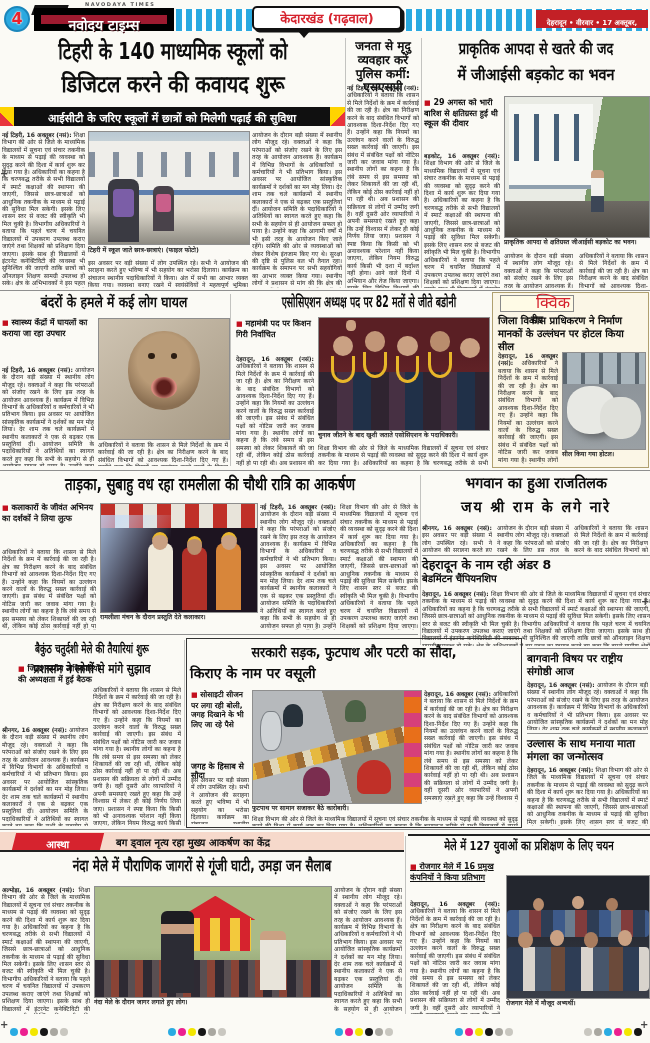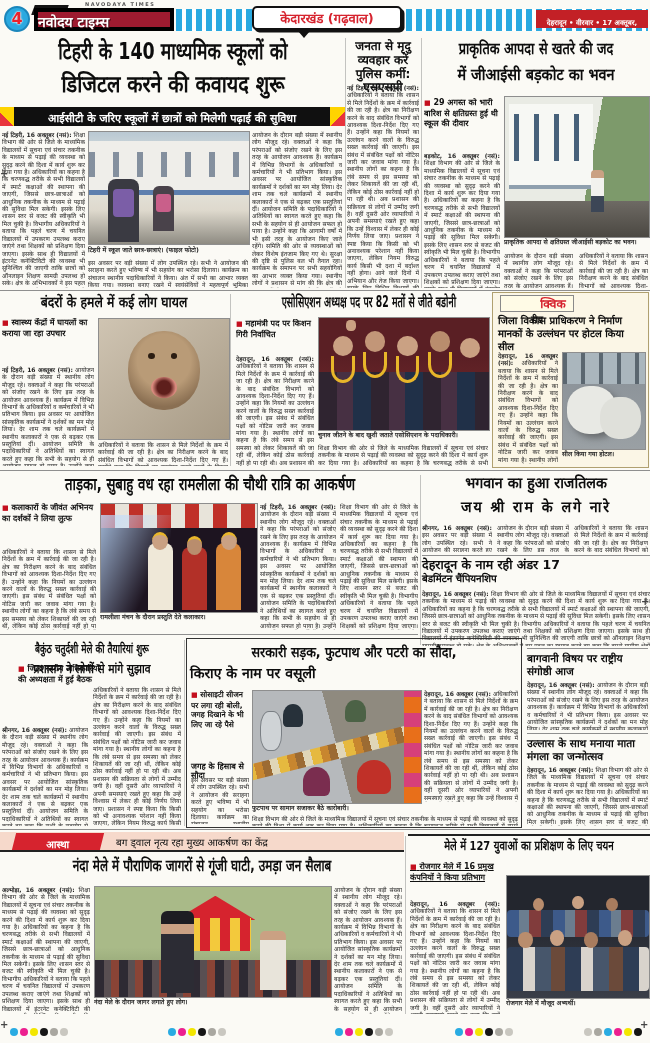--- a/index.html
+++ b/index.html
@@ -25,21 +25,21 @@
 
 <div class="abs" style="left:85px;top:1px;font-size:5px;letter-spacing:1.5px;color:#555;font-weight:bold;">NAVODAYA TIMES</div>
 
 <div class="abs" style="left:176px;top:9px;width:472px;height:22px;background:repeating-linear-gradient(90deg,#2aa9e0 0 6px,#ffffff 6px 10px);"></div>
 
 <div class="abs" style="left:4px;top:6px;width:26px;height:26px;border-radius:50%;background:#2aa9e0;border:2px solid #1b86bb;box-sizing:border-box;text-align:center;">
   <span style="font-size:16px;font-weight:bold;color:#e8222c;line-height:22px;text-shadow:0 0 2px #fff,0 0 2px #fff;">4</span>
 </div>
 
 <div class="abs" style="left:33px;top:5px;width:34px;height:10px;background:#141414;transform:skewX(-20deg);"></div>
-<div class="abs" style="left:34px;top:8px;width:140px;height:23px;background:#9e1b30;border:4px solid #000000;box-sizing:border-box;text-align:left;">
+<div class="abs" style="left:34px;top:8px;width:140px;height:23px;background:#9e1b30;border:7px solid #000000;box-sizing:border-box;text-align:center;">
   <span style="font-size:14px;font-weight:bold;color:#ffffff;line-height:21px;text-shadow:1px 1px 0 #3c0810;">नवोदय टाइम्स</span>
 </div>
 
 <div class="abs" style="left:252px;top:6px;width:150px;height:24px;background:#ffffff;border:2.5px solid #111;border-radius:5px;box-shadow:2.5px 2.5px 0 #111;box-sizing:border-box;text-align:center;">
   <span style="font-size:13px;font-weight:bold;color:#d6232e;line-height:19px;">केदारखंड (गढ़वाल)</span>
 </div>
 <div class="abs" style="left:298px;top:31px;width:0;height:0;border-left:6px solid transparent;border-right:6px solid transparent;border-top:7px solid #111;"></div>
 
 <div class="abs" style="left:536px;top:10px;width:112px;height:18px;background:#c32026;text-align:center;">
   <span style="font-size:7px;font-weight:bold;color:#fff;line-height:18px;">देहरादून • वीरवार • 17 अक्तूबर, 2024</span>
@@ -156,21 +156,21 @@
 <div class="abs bt" style="left:236px;top:355px;width:78px;height:111px;">
   <span class="dl">देहरादून, 16 अक्तूबर (नसं):</span>
   <span>अधिकारियों ने बताया कि शासन से मिले निर्देशों के क्रम में कार्रवाई की जा रही है। क्षेत्र का निरीक्षण करने के बाद संबंधित विभागों को आवश्यक दिशा-निर्देश दिए गए हैं। उन्होंने कहा कि नियमों का उल्लंघन करने वालों के विरुद्ध सख्त कार्रवाई की जाएगी। इस संबंध में संबंधित पक्षों को नोटिस जारी कर जवाब मांगा गया है। स्थानीय लोगों का कहना है कि लंबे समय से इस समस्या को लेकर शिकायतें की जा रही थीं, लेकिन कोई ठोस कार्रवाई नहीं हो पा रही थी। अब प्रशासन की सक्रियता से लोगों में उम्मीद जगी है। वहीं दूसरी ओर व्यापारियों ने अपनी समस्याएं रखते हुए कहा कि उन्हें विश्वास में लेकर ही कोई निर्णय लिया जाए। प्रशासन ने स्पष्ट किया कि किसी को भी अनावश्यक परेशान नहीं किया जाएगा, लेकिन नियम विरुद्ध कार्य किसी भी दशा में बर्दाश्त नहीं होगा। आने वाले दिनों में अभियान और तेज किया जाएगा। इसके लिए विभिन्न विभागों की संयुक्त टीमें गठित की गई हैं, जो क्षेत्रवार कार्रवाई सुनिश्चित करेंगी। कार्रवाई की रिपोर्ट शासन को भी भेजी जाएगी। लोगों ने प्रशासन के इस कदम का स्वागत किया है।</span>
 </div>
 <div class="abs bt" style="left:318px;top:444px;width:170px;height:22px;">
   <span>शिक्षा विभाग की ओर से जिले के माध्यमिक विद्यालयों में सूचना एवं संचार तकनीक के माध्यम से पढ़ाई की व्यवस्था को सुदृढ़ करने की दिशा में कार्य शुरू कर दिया गया है। अधिकारियों का कहना है कि चरणबद्ध तरीके से सभी विद्यालयों में स्मार्ट कक्षाओं की स्थापना की जाएगी, जिससे छात्र-छात्राओं को आधुनिक तकनीक के माध्यम से पढ़ाई की सुविधा मिल सकेगी। इसके लिए शासन स्तर से बजट की स्वीकृति भी मिल चुकी है। विभागीय अधिकारियों ने बताया कि पहले चरण में चयनित विद्यालयों में उपकरण उपलब्ध कराए जाएंगे तथा शिक्षकों को प्रशिक्षण दिया जाएगा। इसके साथ ही विद्यालयों में इंटरनेट कनेक्टिविटी की व्यवस्था भी सुनिश्चित की जाएगी ताकि छात्रों को ऑनलाइन शिक्षण सामग्री उपलब्ध हो सके। क्षेत्र के अभिभावकों ने इस पहल का स्वागत करते हुए कहा कि इससे ग्रामीण क्षेत्रों के बच्चों को लाभ मिलेगा। विद्यालय प्रबंधन समितियों की बैठकों में भी इस विषय पर चर्चा की गई है। अधिकारियों ने कहा कि समय-समय पर निरीक्षण कर व्यवस्थाओं का जायजा लिया जाएगा और जो भी कमियां सामने आएंगी उन्हें शीघ्र दूर किया जाएगा। इस दौरान विद्यालय परिसर की व्यवस्थाओं का भी जायजा लिया गया।</span>
 </div>
 
 <div class="abs" style="left:492px;top:292px;width:157px;height:176px;background:#fbf6e6;border:1px solid #b0a070;box-sizing:border-box;"></div>
 <div class="abs" style="left:500px;top:295px;width:72px;height:15px;background:#fffbe6;border:1px solid #8a8a8a;text-align:center;line-height:13px;">
-  <span style="font-size:12px;font-weight:bold;color:#d6232e;margin-left:32px;">क्विक</span><span style="font-size:10px;font-weight:bold;color:#111;"> रीड</span>
+  <span style="font-size:16px;font-weight:normal;color:#d6232e;margin-left:32px;">क्विक</span><span style="font-size:10px;font-weight:bold;color:#111;"> रीड</span>
 </div>
 <div class="abs hl" style="left:498px;top:314px;width:145px;font-size:10px;line-height:13px;">जिला विकास प्राधिकरण ने निर्माण मानकों के उल्लंघन पर होटल किया सील</div>
 <div class="abs bt" style="left:498px;top:352px;width:60px;height:112px;">
   <span class="dl">देहरादून, 16 अक्तूबर (नसं):</span>
   <span>अधिकारियों ने बताया कि शासन से मिले निर्देशों के क्रम में कार्रवाई की जा रही है। क्षेत्र का निरीक्षण करने के बाद संबंधित विभागों को आवश्यक दिशा-निर्देश दिए गए हैं। उन्होंने कहा कि नियमों का उल्लंघन करने वालों के विरुद्ध सख्त कार्रवाई की जाएगी। इस संबंध में संबंधित पक्षों को नोटिस जारी कर जवाब मांगा गया है। स्थानीय लोगों का कहना है कि लंबे समय से इस समस्या को लेकर शिकायतें की जा रही थीं, लेकिन कोई ठोस कार्रवाई नहीं हो पा रही थी। अब प्रशासन की सक्रियता से लोगों में उम्मीद जगी है। वहीं दूसरी ओर व्यापारियों ने अपनी समस्याएं रखते हुए कहा कि उन्हें विश्वास में लेकर ही कोई निर्णय लिया जाए। प्रशासन ने स्पष्ट किया कि किसी को भी अनावश्यक परेशान नहीं किया जाएगा, लेकिन नियम विरुद्ध कार्य किसी भी दशा में बर्दाश्त नहीं होगा। आने वाले दिनों में अभियान और तेज किया जाएगा। इसके लिए विभिन्न विभागों की संयुक्त टीमें गठित की गई हैं, जो क्षेत्रवार कार्रवाई सुनिश्चित करेंगी। कार्रवाई की रिपोर्ट शासन को भी भेजी जाएगी। लोगों ने प्रशासन के इस कदम का स्वागत किया है।</span>
 </div>
 <div class="photo" style="left:562px;top:352px;width:82px;height:96px;background:linear-gradient(180deg,#8d949a 0 30%,#9aa0a4 100%);">
   <div class="ph-el" style="left:0;top:0;width:100%;height:32%;background:repeating-linear-gradient(90deg,#5b6770 0 4px,#aab6bd 4px 18px);"></div>
   <div class="ph-el" style="left:5%;top:34%;width:60%;height:50%;border-radius:45%;background:#e8e9e4;box-shadow:4px 4px 6px rgba(60,60,60,.5);"></div>
   <div class="ph-el" style="left:45%;top:46%;width:50%;height:44%;border-radius:45%;background:#dfe0da;"></div>
@@ -215,21 +215,21 @@
   <span>इस अवसर पर बड़ी संख्या में लोग उपस्थित रहे। सभी ने आयोजन की सराहना करते हुए भविष्य में भी सहयोग का भरोसा दिलाया। कार्यक्रम का संचालन स्थानीय पदाधिकारियों ने किया। अंत में सभी का आभार व्यक्त किया गया। व्यवस्था बनाए रखने में स्वयंसेवियों ने महत्वपूर्ण भूमिका निभाई। देर शाम तक लोगों की आवाजाही जारी रही।</span>
 </div>
 <div class="abs bt" style="left:497px;top:524px;width:72px;height:28px;">
   <span>आयोजन के दौरान बड़ी संख्या में स्थानीय लोग मौजूद रहे। वक्ताओं ने कहा कि परंपराओं को संजोए रखने के लिए इस तरह के आयोजन आवश्यक हैं। कार्यक्रम में विभिन्न विभागों के अधिकारियों व कर्मचारियों ने भी प्रतिभाग किया। इस अवसर पर आयोजित सांस्कृतिक कार्यक्रमों ने दर्शकों का मन मोह लिया। देर शाम तक चले कार्यक्रमों में स्थानीय कलाकारों ने एक से बढ़कर एक प्रस्तुतियां दीं। आयोजन समिति के पदाधिकारियों ने अतिथियों का स्वागत करते हुए कहा कि सभी के सहयोग से ही आयोजन सफल हो पाया है। उन्होंने कहा कि आगामी वर्षों में भी इसी तरह के आयोजन किए जाते रहेंगे। समिति की ओर से व्यवस्थाओं को लेकर विशेष इंतजाम किए गए थे। सुरक्षा की दृष्टि से पुलिस बल भी तैनात रहा। कार्यक्रम के समापन पर सभी सहयोगियों का आभार व्यक्त किया गया। स्थानीय लोगों ने प्रशासन से मांग की कि क्षेत्र की समस्याओं के समाधान की दिशा में भी ठोस कदम उठाए जाएं। इस दौरान विभिन्न संगठनों के प्रतिनिधियों ने भी अपने विचार रखे और व्यवस्था बनाए रखने में सहयोग दिया। आयोजन स्थल पर दिनभर चहल-पहल बनी रही और लोगों की आवाजाही देर शाम तक जारी रही।</span>
 </div>
 <div class="abs bt" style="left:574px;top:524px;width:74px;height:28px;">
   <span>अधिकारियों ने बताया कि शासन से मिले निर्देशों के क्रम में कार्रवाई की जा रही है। क्षेत्र का निरीक्षण करने के बाद संबंधित विभागों को आवश्यक दिशा-निर्देश दिए गए हैं। उन्होंने कहा कि नियमों का उल्लंघन करने वालों के विरुद्ध सख्त कार्रवाई की जाएगी। इस संबंध में संबंधित पक्षों को नोटिस जारी कर जवाब मांगा गया है। स्थानीय लोगों का कहना है कि लंबे समय से इस समस्या को लेकर शिकायतें की जा रही थीं, लेकिन कोई ठोस कार्रवाई नहीं हो पा रही थी। अब प्रशासन की सक्रियता से लोगों में उम्मीद जगी है। वहीं दूसरी ओर व्यापारियों ने अपनी समस्याएं रखते हुए कहा कि उन्हें विश्वास में लेकर ही कोई निर्णय लिया जाए। प्रशासन ने स्पष्ट किया कि किसी को भी अनावश्यक परेशान नहीं किया जाएगा, लेकिन नियम विरुद्ध कार्य किसी भी दशा में बर्दाश्त नहीं होगा। आने वाले दिनों में अभियान और तेज किया जाएगा। इसके लिए विभिन्न विभागों की संयुक्त टीमें गठित की गई हैं, जो क्षेत्रवार कार्रवाई सुनिश्चित करेंगी। कार्रवाई की रिपोर्ट शासन को भी भेजी जाएगी। लोगों ने प्रशासन के इस कदम का स्वागत किया है।</span>
 </div>
 <div class="hrule" style="left:422px;top:555px;width:228px;"></div>
 
-<div class="abs hl" style="left:422px;top:558px;width:228px;font-size:12.5px;">देहरादून के नाम रही अंडर 17</div>
+<div class="abs hl" style="left:422px;top:558px;width:228px;font-size:12.5px;">देहरादून के नाम रही अंडर 8</div>
 <div class="abs hl" style="left:422px;top:573px;width:272px;font-size:10px;">बेडमिंटन चैंपियनशिप</div>
 <div class="abs bt" style="left:422px;top:590px;width:228px;height:56px;">
   <span class="dl">देहरादून, 16 अक्तूबर (नसं):</span>
   <span>शिक्षा विभाग की ओर से जिले के माध्यमिक विद्यालयों में सूचना एवं संचार तकनीक के माध्यम से पढ़ाई की व्यवस्था को सुदृढ़ करने की दिशा में कार्य शुरू कर दिया गया है। अधिकारियों का कहना है कि चरणबद्ध तरीके से सभी विद्यालयों में स्मार्ट कक्षाओं की स्थापना की जाएगी, जिससे छात्र-छात्राओं को आधुनिक तकनीक के माध्यम से पढ़ाई की सुविधा मिल सकेगी। इसके लिए शासन स्तर से बजट की स्वीकृति भी मिल चुकी है। विभागीय अधिकारियों ने बताया कि पहले चरण में चयनित विद्यालयों में उपकरण उपलब्ध कराए जाएंगे तथा शिक्षकों को प्रशिक्षण दिया जाएगा। इसके साथ ही विद्यालयों में इंटरनेट कनेक्टिविटी की व्यवस्था भी सुनिश्चित की जाएगी ताकि छात्रों को ऑनलाइन शिक्षण सामग्री उपलब्ध हो सके। क्षेत्र के अभिभावकों ने इस पहल का स्वागत करते हुए कहा कि इससे ग्रामीण क्षेत्रों के बच्चों को लाभ मिलेगा। विद्यालय प्रबंधन समितियों की बैठकों में भी इस विषय पर चर्चा की गई है। अधिकारियों ने कहा कि समय-समय पर निरीक्षण कर व्यवस्थाओं का जायजा लिया जाएगा और जो भी कमियां सामने आएंगी उन्हें शीघ्र दूर किया जाएगा। इस दौरान विद्यालय परिसर की व्यवस्थाओं का भी जायजा लिया गया।</span>
 </div>
 
 <div class="hrule" style="left:0;top:634px;width:418px;"></div>
 
 <div class="abs hl cond" style="left:2px;top:642px;width:180px;font-size:12.5px;text-align:center;transform:scaleX(0.7);transform-origin:center;">बैकुंठ चतुर्दशी मेले की तैयारियां शुरू</div>
 <div class="abs hl cond" style="left:2px;top:662px;width:180px;font-size:12.5px;text-align:center;transform:scaleX(0.84);transform-origin:center;">प्रशासन ने लोगों से मांगे सुझाव</div>
@@ -288,21 +288,21 @@
   <span class="dl">देहरादून, 16 अक्तूबर (नसं):</span>
   <span>शिक्षा विभाग की ओर से जिले के माध्यमिक विद्यालयों में सूचना एवं संचार तकनीक के माध्यम से पढ़ाई की व्यवस्था को सुदृढ़ करने की दिशा में कार्य शुरू कर दिया गया है। अधिकारियों का कहना है कि चरणबद्ध तरीके से सभी विद्यालयों में स्मार्ट कक्षाओं की स्थापना की जाएगी, जिससे छात्र-छात्राओं को आधुनिक तकनीक के माध्यम से पढ़ाई की सुविधा मिल सकेगी। इसके लिए शासन स्तर से बजट की स्वीकृति भी मिल चुकी है। विभागीय अधिकारियों ने बताया कि पहले चरण में चयनित विद्यालयों में उपकरण उपलब्ध कराए जाएंगे तथा शिक्षकों को प्रशिक्षण दिया जाएगा। इसके साथ ही विद्यालयों में इंटरनेट कनेक्टिविटी की व्यवस्था भी सुनिश्चित की जाएगी ताकि छात्रों को ऑनलाइन शिक्षण सामग्री उपलब्ध हो सके। क्षेत्र के अभिभावकों ने इस पहल का स्वागत करते हुए कहा कि इससे ग्रामीण क्षेत्रों के बच्चों को लाभ मिलेगा। विद्यालय प्रबंधन समितियों की बैठकों में भी इस विषय पर चर्चा की गई है। अधिकारियों ने कहा कि समय-समय पर निरीक्षण कर व्यवस्थाओं का जायजा लिया जाएगा और जो भी कमियां सामने आएंगी उन्हें शीघ्र दूर किया जाएगा। इस दौरान विद्यालय परिसर की व्यवस्थाओं का भी जायजा लिया गया।</span>
 </div>
 
 <div class="hrule" style="left:0;top:829px;width:650px;"></div>
 
 <div class="abs" style="left:0;top:832px;width:404px;height:20px;background:#f6d9cb;border-bottom:2px solid #222;box-sizing:border-box;"></div>
 <div class="abs" style="left:14px;top:833px;width:88px;height:17px;background:#d6232e;transform:skewX(-14deg);text-align:center;">
   <span style="display:inline-block;transform:skewX(14deg);font-size:10px;font-weight:bold;color:#fff;line-height:17px;">आस्था</span>
 </div>
-<div class="abs" style="left:116px;top:835px;width:286px;font-size:10px;font-weight:normal;color:#111;">बग ड्वाल नृत्य रहा मुख्य आकर्षण का केंद्र</div>
+<div class="abs" style="left:116px;top:835px;width:286px;font-size:10px;font-weight:bold;color:#111;">बग ड्वाल नृत्य रहा मुख्य आकर्षण का केंद्र</div>
 <div class="abs hl cond" style="left:0;top:857px;width:404px;font-size:16px;text-align:center;transform:scaleX(0.74);transform-origin:center;">नंदा मेले में पौराणिक जागरों से गूंजी घाटी, उमड़ा जन सैलाब</div>
 <div class="abs bt" style="left:2px;top:886px;width:88px;height:128px;">
   <span class="dl">अल्मोड़ा, 16 अक्तूबर (नसं):</span>
   <span>शिक्षा विभाग की ओर से जिले के माध्यमिक विद्यालयों में सूचना एवं संचार तकनीक के माध्यम से पढ़ाई की व्यवस्था को सुदृढ़ करने की दिशा में कार्य शुरू कर दिया गया है। अधिकारियों का कहना है कि चरणबद्ध तरीके से सभी विद्यालयों में स्मार्ट कक्षाओं की स्थापना की जाएगी, जिससे छात्र-छात्राओं को आधुनिक तकनीक के माध्यम से पढ़ाई की सुविधा मिल सकेगी। इसके लिए शासन स्तर से बजट की स्वीकृति भी मिल चुकी है। विभागीय अधिकारियों ने बताया कि पहले चरण में चयनित विद्यालयों में उपकरण उपलब्ध कराए जाएंगे तथा शिक्षकों को प्रशिक्षण दिया जाएगा। इसके साथ ही विद्यालयों में इंटरनेट कनेक्टिविटी की व्यवस्था भी सुनिश्चित की जाएगी ताकि छात्रों को ऑनलाइन शिक्षण सामग्री उपलब्ध हो सके। क्षेत्र के अभिभावकों ने इस पहल का स्वागत करते हुए कहा कि इससे ग्रामीण क्षेत्रों के बच्चों को लाभ मिलेगा। विद्यालय प्रबंधन समितियों की बैठकों में भी इस विषय पर चर्चा की गई है। अधिकारियों ने कहा कि समय-समय पर निरीक्षण कर व्यवस्थाओं का जायजा लिया जाएगा और जो भी कमियां सामने आएंगी उन्हें शीघ्र दूर किया जाएगा। इस दौरान विद्यालय परिसर की व्यवस्थाओं का भी जायजा लिया गया।</span>
 </div>
 <div class="photo" style="left:94px;top:886px;width:236px;height:110px;background:linear-gradient(180deg,#a9ba88 0 55%,#7d8f62 100%);">
   <div class="ph-el" style="left:34%;top:8%;width:34%;height:22%;background:#d6232e;clip-path:polygon(0 100%,50% 0,100% 100%);"></div>
   <div class="ph-el" style="left:36%;top:28%;width:30%;height:30%;background:repeating-linear-gradient(90deg,#d6232e 0 10px,#f3c93c 10px 20px);"></div>
   <div class="ph-el" style="left:0;bottom:0;width:100%;height:34%;background:repeating-linear-gradient(90deg,#2e2a33 0 9px,#594f52 9px 16px,#8a4436 16px 24px);"></div>
   <div class="ph-el" style="left:28%;top:22%;width:14%;height:74%;background:linear-gradient(180deg,#1d1d22 0 16%,#caa183 16% 28%,#2c2c34 28% 100%);border-radius:6px 6px 0 0;"></div>

